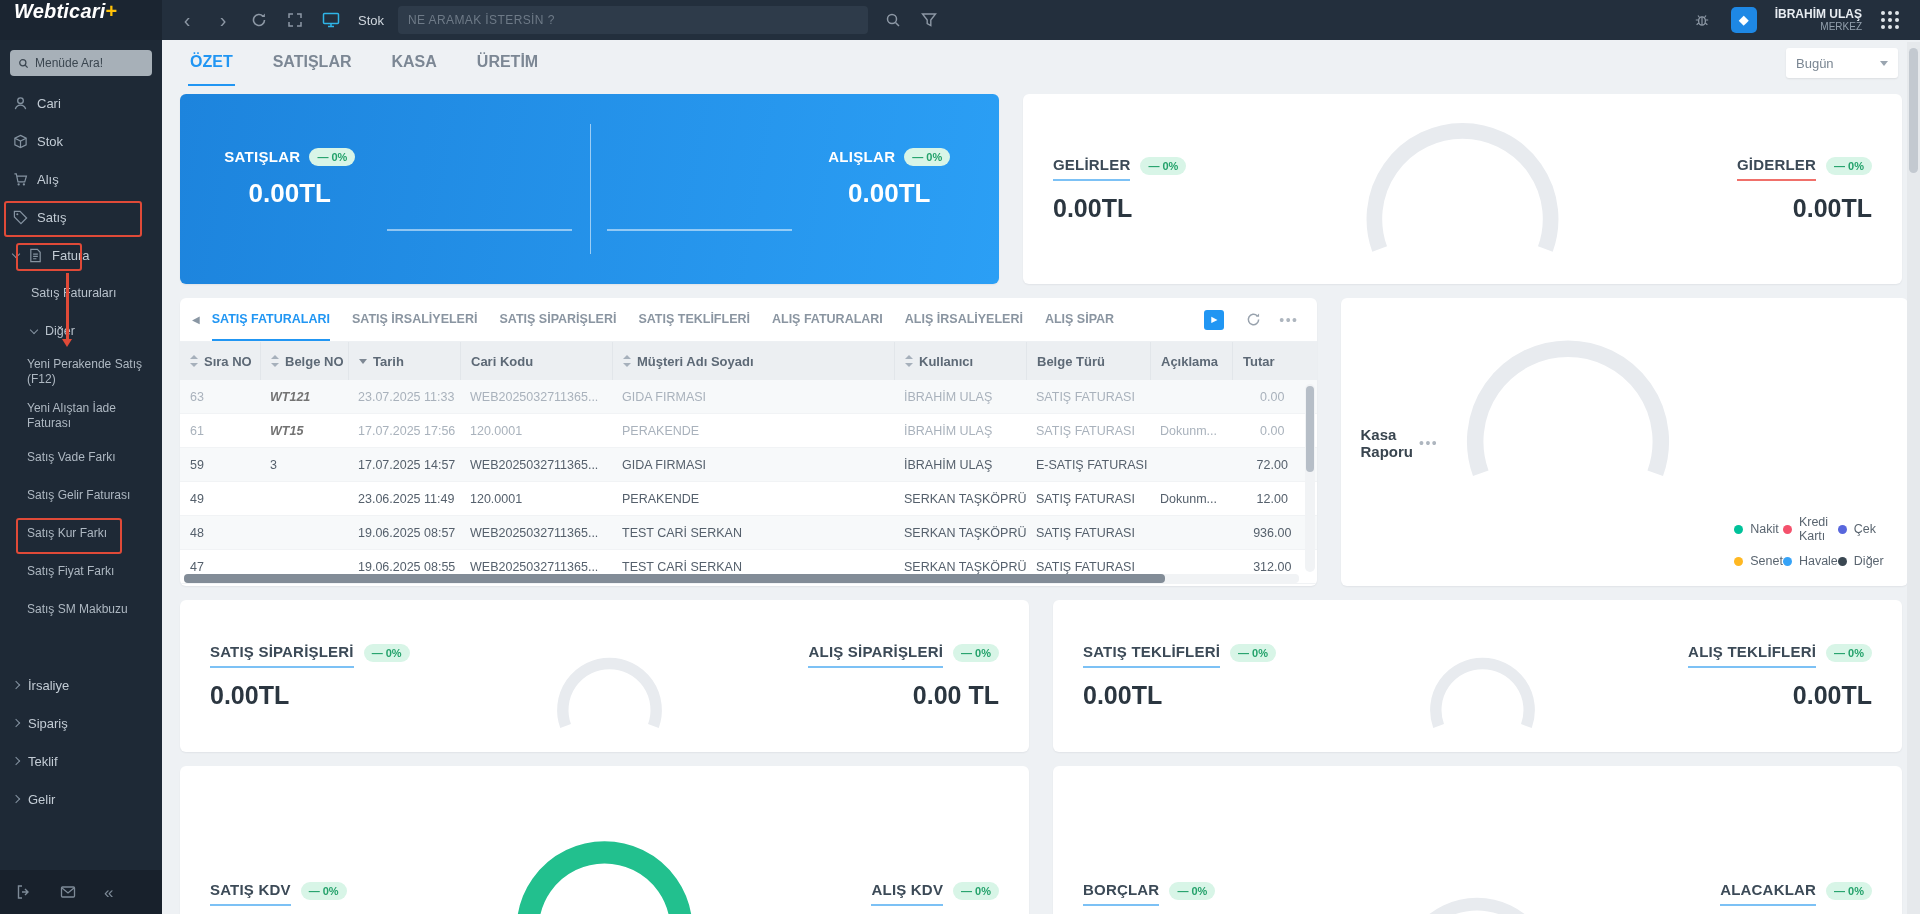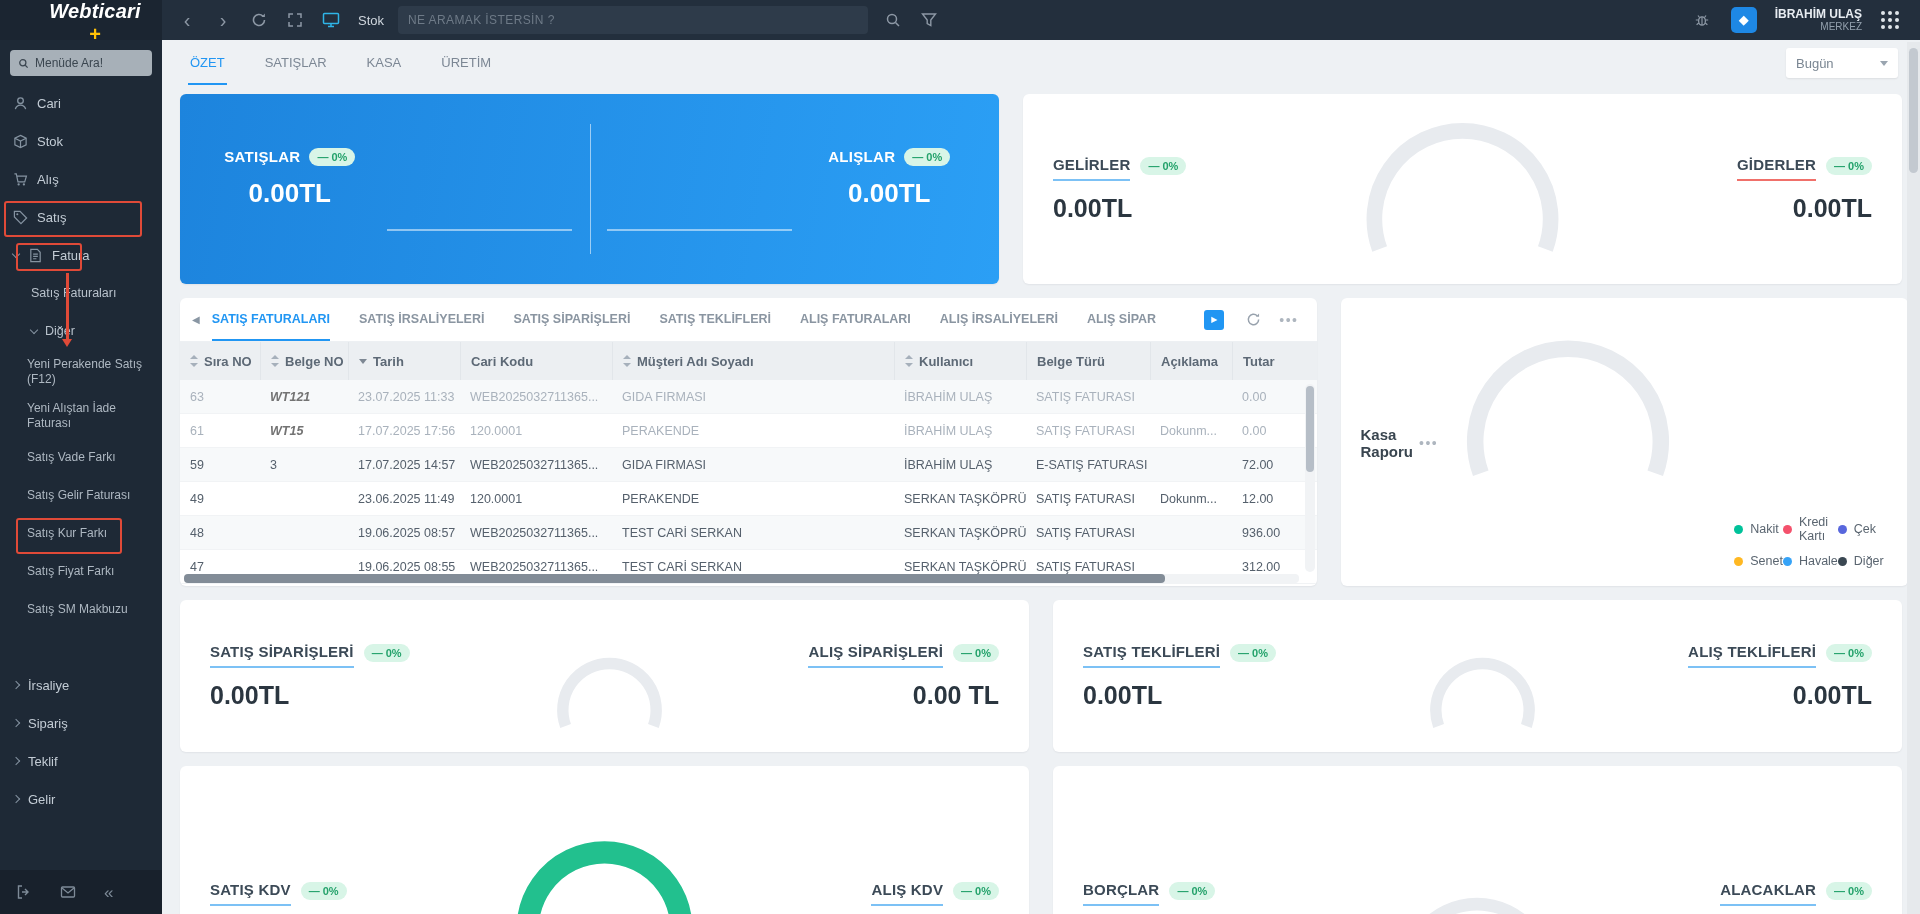--- a/index.html
+++ b/index.html
@@ -7,21 +7,21 @@
     --accent:#2196f3; --badge_bg:#d8f5e7; --badge_text:#24a26b;
     --underline_blue:#7cc1f5; --underline_red:#f0706a;
     --gauge_gray:#e8ebef; --gauge_green:#22c08e; --annotation:#e04a38;
   }
   html,body{ width:1920px; height:914px; overflow:hidden; background:#eef1f4;
     font-family:"Liberation Sans",sans-serif; }
   .app{ display:flex; width:100%; height:100%; }
 
   
   .sidebar{ position:relative; flex:0 0 162px; width:162px; background:#1e2936; height:100%; z-index:5; }
-  .logo{ height:40px; display:flex; align-items:center; padding-left:28px; background:#1b2531; cursor:pointer;flex-direction:column; }
+  .logo{ height:40px; display:flex; padding-left:14px; background:#1b2531; cursor:pointer; }
   .logo-main{ color:#fff; font-size:20px; font-weight:bold; font-style:italic; letter-spacing:.2px; }
   .logo-plus{ color:#ffc107; font-size:20px; font-weight:bold; }
   .side-search{ margin:10px 10px 8px; height:26px; background:#a7b0b8; border-radius:4px;
     display:flex; align-items:center; padding:0 8px; gap:6px; color:#3b4650; }
   .side-search svg{ width:11px; height:11px; flex:0 0 11px; }
   .side-search input{ background:transparent; border:none; outline:none; color:#2e3942; font-size:12px; width:100%; }
   .side-search input::placeholder{ color:#3b4650; }
   .menu{ font-size:13px; color:#c3ccd5; }
   .mi{ display:flex; align-items:center; gap:9px; height:38px; padding:0 13px; cursor:pointer; }
   .mi .ic{ width:15px; height:15px; color:#8593a1; flex:0 0 15px; }
@@ -65,21 +65,21 @@
     display:flex; align-items:center; justify-content:center; font-size:13px; cursor:pointer; }
   .tb-user{ text-align:right; color:#e8edf2; line-height:1.2; cursor:pointer; }
   .tb-user .name{ font-size:12px; font-weight:bold; }
   .tb-user .branch{ font-size:10px; color:#93a0ad;text-align:right; }
   .grid-dots-btn{ width:20px; height:20px; background:none; border:none; cursor:pointer; position:relative; }
   .grid-dots{ position:absolute; top:1px; left:1px; width:4px; height:4px; border-radius:50%; background:#dfe5ea;
     box-shadow:7px 0 0 #dfe5ea,14px 0 0 #dfe5ea,0 7px 0 #dfe5ea,7px 7px 0 #dfe5ea,14px 7px 0 #dfe5ea,
                0 14px 0 #dfe5ea,7px 14px 0 #dfe5ea,14px 14px 0 #dfe5ea; }
 
   .tabbar{ flex:0 0 46px; height:46px; display:flex; align-items:center; padding:0 22px 0 26px; }
-  .tab{ font-size:13px; font-weight:normal; color:#7c8794; margin-right:36px; cursor:pointer;
+  .tab{ font-size:16px; font-weight:bold; color:#7c8794; margin-right:36px; cursor:pointer;
     padding:13px 2px; border-bottom:2px solid transparent; }
   .tab.active{ color:var(--accent); border-bottom-color:var(--accent); }
   .date-filter{ margin-left:auto; width:112px; height:30px; background:#fff; border-radius:3px;
     box-shadow:0 1px 2px rgba(0,0,0,.08); display:flex; align-items:center; padding:0 10px;
     color:#7a8692; font-size:13px; cursor:pointer; }
   .date-filter .caret{ margin-left:auto; border:4px solid transparent; border-top:5px solid #9aa5b0; margin-top:5px; }
 
   .content{ flex:1; padding:8px 18px 0; overflow:hidden; }
   .crow{ display:flex; gap:24px; margin-bottom:14px; }
   .card{ background:#fff; border-radius:6px; box-shadow:0 1px 2px rgba(16,24,32,.06); position:relative; }
@@ -115,21 +115,21 @@
   .bc-half.rgt .bc-text{ transform:translateX(95px); }
   .bc-head{ display:flex; align-items:center; gap:9px; justify-content:center; }
   .bc-title{ font-size:15px; font-weight:bold; letter-spacing:.3px; }
   .bc-value{ font-size:26px; font-weight:600; margin-top:12px; }
   .bc-line{ width:185px; height:2px; background:rgba(255,255,255,.5); margin-top:20px; transform:translateX(95px); }
   .bc-half.rgt .bc-line{ transform:translateX(-95px); }
 
   
   .gt-tabs{ height:44px; display:flex; align-items:center; padding:0 12px; border-bottom:1px solid #edf0f3; gap:12px; }
   .gt-scroll-left{ color:#8996a3; font-size:10px; background:none; border:none; cursor:pointer; }
-  .gt-tabs-strip{ display:flex; gap:29px; overflow:hidden; flex:1; height:100%; align-items:center; }
+  .gt-tabs-strip{ display:flex; gap:22px; overflow:hidden; flex:1; height:100%; align-items:center; }
   .gt-tab{ font-size:12.5px; font-weight:bold; color:#8a95a1; white-space:nowrap; cursor:pointer;
     height:100%; display:flex; align-items:center; border-bottom:2px solid transparent; flex:0 0 auto; }
   .gt-tab.active{ color:var(--accent); border-bottom-color:var(--accent); }
   .gt-scroll-right{ width:20px; height:20px; flex:0 0 20px; background:var(--accent); color:#fff; border:none;
     border-radius:3px; font-size:8px; cursor:pointer; display:flex; align-items:center; justify-content:center; }
   .gt-refresh{ background:none; border:none; color:#98a2ad; cursor:pointer; margin-left:10px; }
   .gt-refresh svg{ width:15px; height:15px; display:block; }
   .dots-menu{ color:#aeb6bf; font-size:14px; letter-spacing:1.5px; cursor:pointer; background:none; border:none; padding:0 6px; }
 
   .thead,.trow{ display:grid; grid-template-columns:80px 88px 112px 152px 282px 132px 124px 82px minmax(60px,1fr); align-items:center; }
@@ -138,21 +138,21 @@
   .th:first-child{ border-left:none; }
   .sort-ic{ position:relative; width:8px; height:12px; flex:0 0 8px; }
   .sort-ic::before{ content:""; position:absolute; top:0; left:0; border-left:4px solid transparent; border-right:4px solid transparent; border-bottom:4px solid #a6b0bb; }
   .sort-ic::after{ content:""; position:absolute; bottom:0; left:0; border-left:4px solid transparent; border-right:4px solid transparent; border-top:4px solid #a6b0bb; }
   .caret-ic{ width:8px; height:5px; flex:0 0 8px; border-left:4px solid transparent; border-right:4px solid transparent; border-top:5px solid #7e8894; }
   .trow{ height:34px; font-size:12.5px; color:#55606c; border-bottom:1px solid #f1f3f5; cursor:pointer; }
   .trow:nth-child(odd){ background:#f7f9fa; }
   .trow.muted{ color:#a9b2bc; }
   .td{ padding:0 10px; overflow:hidden; white-space:nowrap; }
   .td.c-sira{ padding-right:22px; }
-  .td.c-tutar{ text-align:left; padding-right:14px; }
+  .td.c-tutar{ text-align:center; padding-right:14px; }
   .td.red{ color:#737373; font-weight:bold;font-style:italic; }
   .v-scroll{ position:absolute; top:86px; right:2px; bottom:14px; width:10px; background:#f1f3f5; border-radius:5px; }
   .v-thumb{ width:8px; height:86px; margin:2px 1px; background:#b6bec7; border-radius:4px; cursor:pointer; }
   .h-scroll{ position:absolute; left:4px; right:18px; bottom:3px; height:9px; background:#f1f3f5; border-radius:4px; }
   .h-thumb{ width:88%; height:100%; background:#828c97; border-radius:4px; cursor:pointer; }
 
   
   .card-kasa{ padding:16px 20px 14px; display:flex; flex-direction:row; }
   .kasa-head{ display:flex; justify-content:space-between; align-items:center; color:#39454f; font-size:15px; font-weight:bold; }
   .kasa-gauge{ display:flex; justify-content:center; margin-top:14px; }

